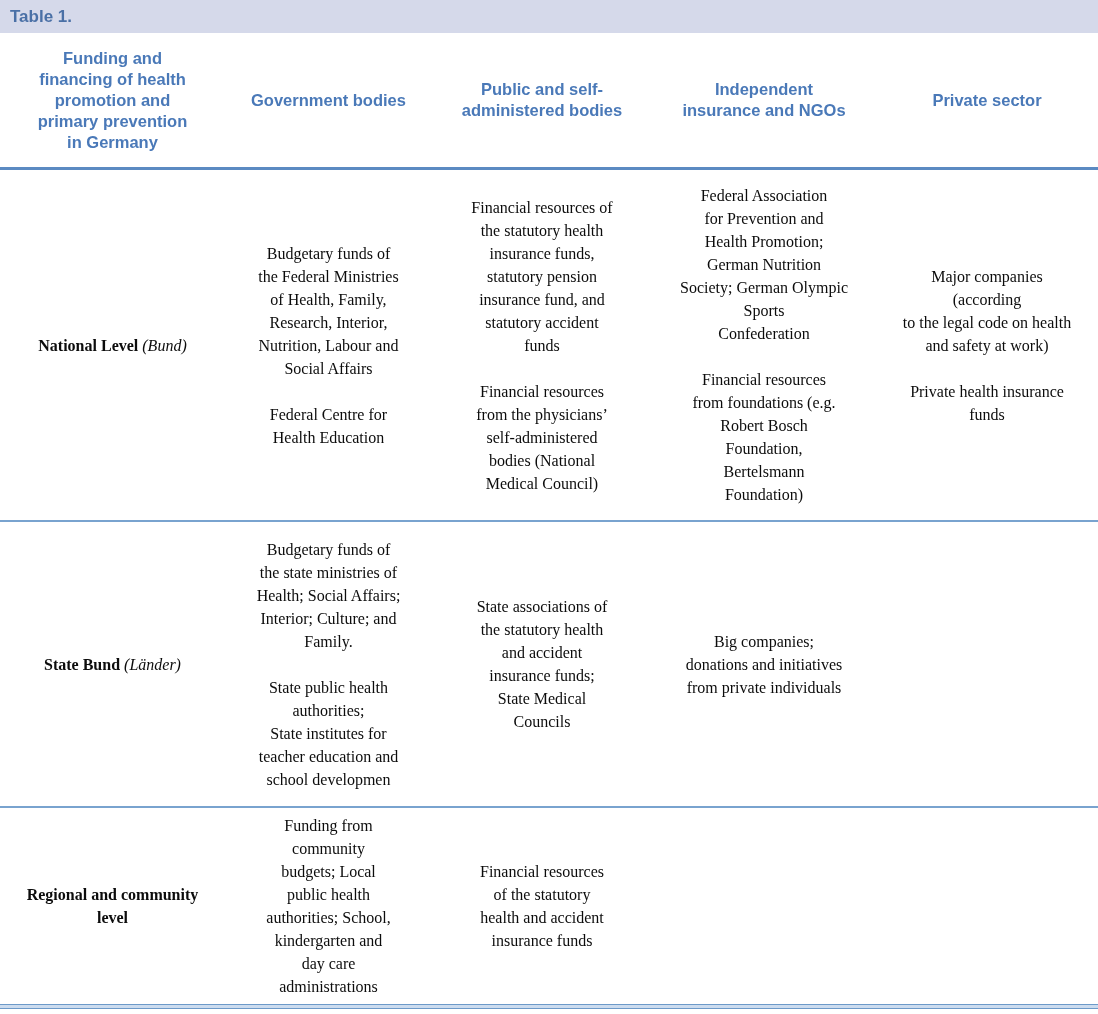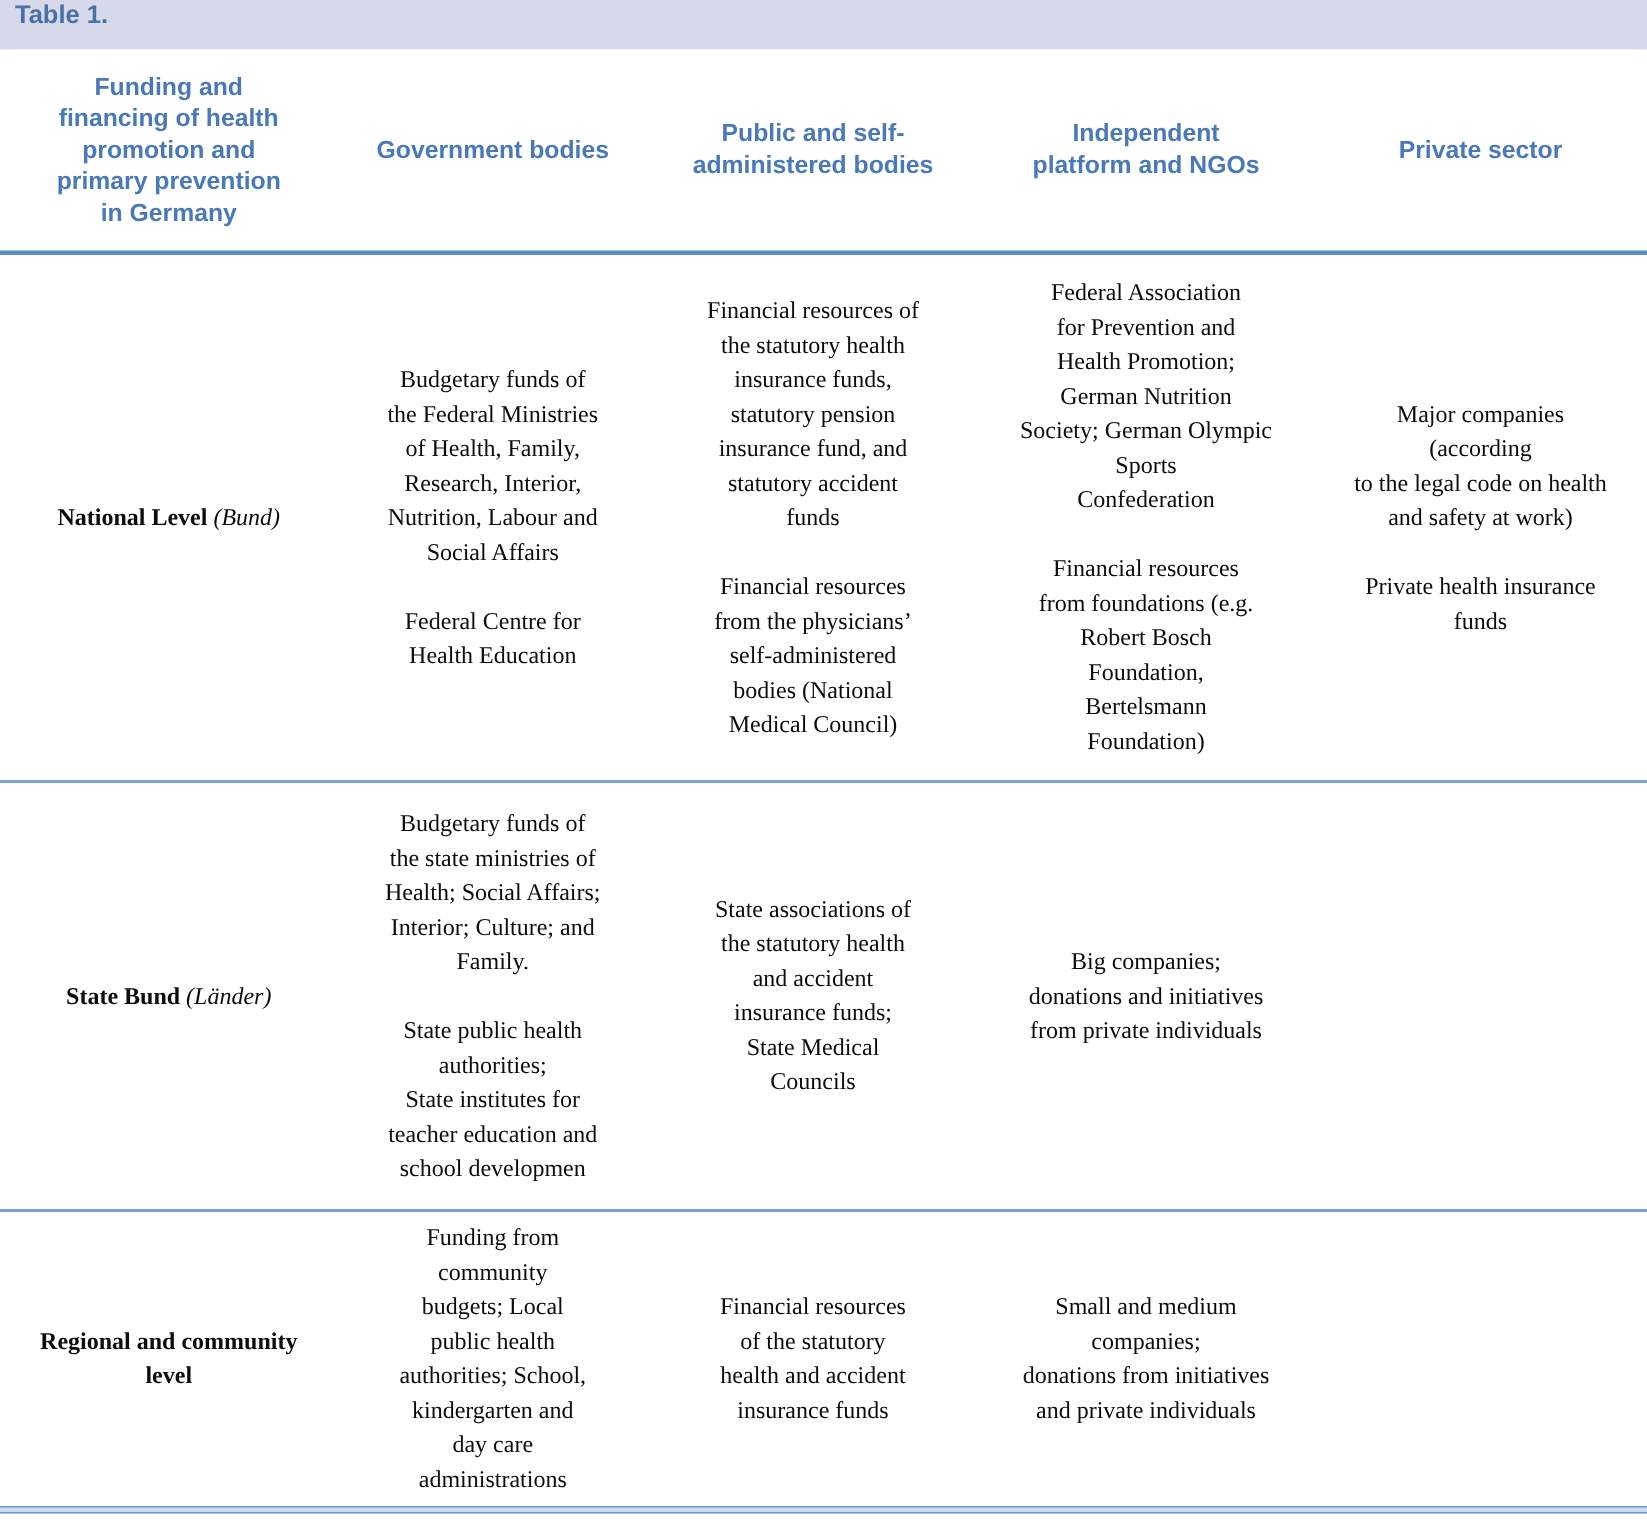--- a/index.html
+++ b/index.html
@@ -11,21 +11,21 @@
     overflow: hidden;
     position: relative;
     font-family: "Liberation Serif", serif;
   }
   
   .title-bar {
     width: 100%;
     height: 33px;
     background: #d5d9ea;
     display: flex;
-    align-items: flex-start;
+    align-items: center;
     padding-left: 10px;
     font-family: "Liberation Sans", sans-serif;
     font-weight: bold;
     font-size: 17px;
     color: #4a70a6;
   }
   
   .grid {
     display: grid;
     grid-template-columns: 225px 207px 220px 224px 222px;
@@ -94,21 +94,21 @@
     </div>
     <div class="cell">
       <div>Government bodies</div>
     </div>
     <div class="cell">
       <div>Public and self-
 administered bodies</div>
     </div>
     <div class="cell">
       <div>Independent
-platform and NGOs</div>
+insurance and NGOs</div>
     </div>
     <div class="cell">
       <div>Private sector</div>
     </div>
   </div>
 
   <div class="rule-thick"></div>
 
   <div class="grid body-row row-1">
     <div class="cell rowlabel">
@@ -217,23 +217,17 @@
 kindergarten and
 day care
 administrations</div>
       </div>
     <div class="cell">
         <div>Financial resources
 of the statutory
 health and accident
 insurance funds</div>
       </div>
-    <div class="cell">
-        <div>Small and medium
-companies;
-donations from initiatives
-and private individuals</div>
-      </div>
   </div>
 
   <div class="rule-double"></div>
 
 </div>
 
 </body></html>

